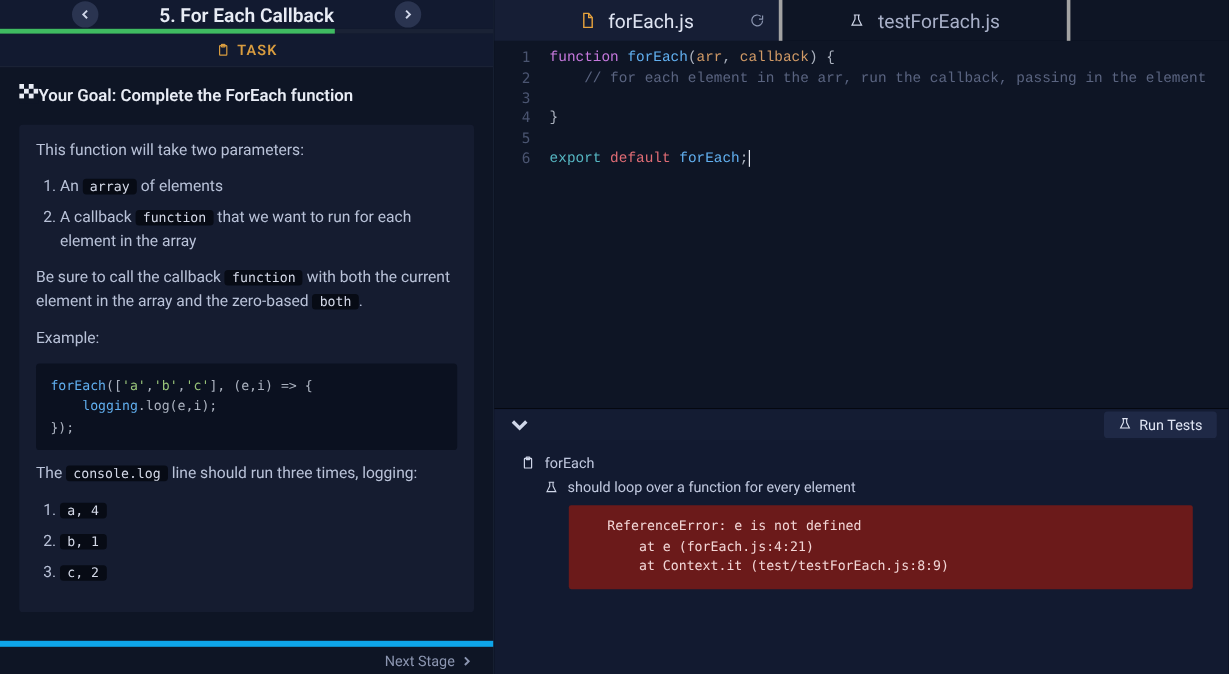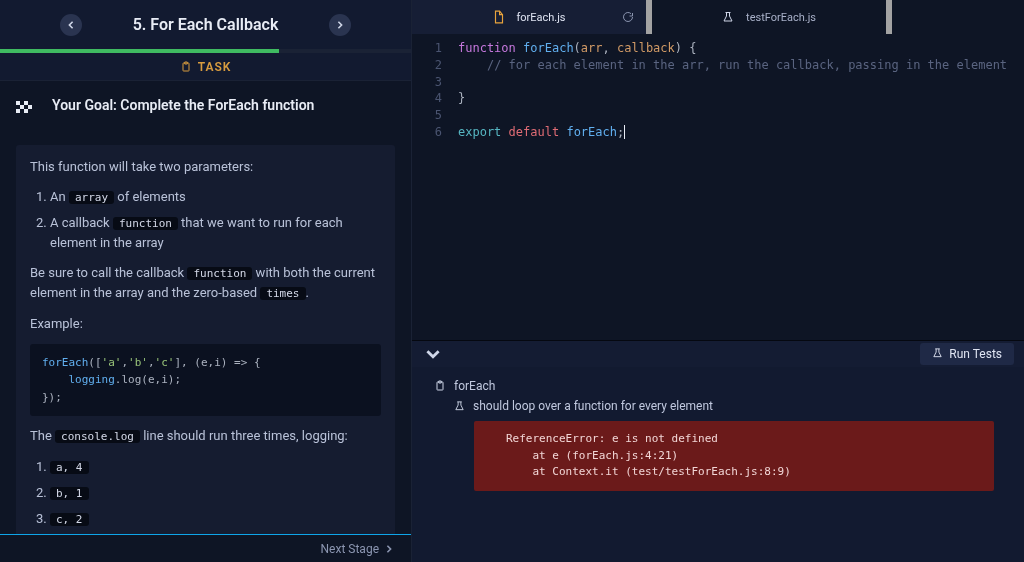--- a/index.html
+++ b/index.html
@@ -21,21 +21,21 @@
     border-right: 1px solid #1a2235;
   }
   .right {
     flex: 1;
     display: flex;
     flex-direction: column;
     background: #0a0f1c;
   }
   
   .lesson-bar {
-    height: 49px;
+    height: 24px;
     display: flex;
     align-items: center;
     justify-content: center;
     position: relative;
     background: #121a30;
   }
   .lesson-title {
     font-size: 16px;
     font-weight: 600;
     color: #e8ecf5;
@@ -81,66 +81,66 @@
   }
   
   .content {
     flex: 1;
     padding: 14px 16px;
     overflow-y: auto;
     font-size: 13px;
     line-height: 1.55;
     color: #b9c2d8;
   }
-  .goal-row { display:flex; align-items:flex-end; gap:20px; margin-bottom:28px; }
+  .goal-row { display:flex; align-items:flex-start; gap:0; margin-bottom:12px; }
   .goal-text { font-weight:600; color:#e8ecf5; font-size:14px; }
   .task-body { background:#151c30; padding:12px 14px; border-radius:3px; }
   .task-body p { margin-bottom:10px; }
   .task-body ol { margin-left: 20px; margin-bottom:10px; }
   .task-body li { margin-bottom:6px; }
   code.inline {
     background:#070b15; color:#d4d9e8; font-family: Consolas, Menlo, monospace;
     font-size:11px; padding:0 6px; border-radius:3px;
   }
   pre.code-block {
     background:#0b1120; color:#cfd6e8; font-family: Consolas, Menlo, monospace;
     font-size:11px; padding:10px 12px; border-radius:3px; margin:10px 0;
     line-height:1.6;
   }
   .next-stage {
     height:28px; display:flex; align-items:center; justify-content:flex-end;
     padding-right:18px; color:#8b95b0; font-size:12px; gap:6px;
-    border-top:1px solid #0ea5e9;
+    border-top:5px solid #0ea5e9;
   }
   
   .editor-tabs {
     height:34px; display:flex; background:#0e1525;
   }
   .editor-tab {
     flex:0 0 240px; display:flex; align-items:center; justify-content:center;
-    gap:10px; font-size:11px; color:#a8b0c8; cursor:pointer;
-    border-right:6px solid #a3a3a3;
+    gap:10px; font-size:16px; color:#a8b0c8; cursor:pointer;
+    border-right:3px solid #a3a3a3;
     position:relative;
   }
   .editor-tab.active { background:#161e35; color:#dfe4f2; }
   .tab-icon { display:inline-flex; width:14px; height:14px; }
   .tab-icon.js { color:#e8a33d; }
   .tab-icon.test { color:#cfd6e8; }
   .tab-dirty {
     position:absolute; right:12px; top:50%; transform:translateY(-50%);
     font-size:11px; color:#8b95b0;
   }
   
   .code-area {
     flex:1; background:#0e1525; display:flex; font-family:Consolas,Menlo,monospace;
     font-size:12px; line-height:1.4; overflow:hidden;
   }
   .gutter { width:40px; text-align:right; padding:6px 10px 0 0; color:#4a5470; }
   .gutter div { height:16.8px; }
-  .code { padding:6px 0 0 6px; white-space:pre; color:#cfd6e8; }
+  .code { padding:6px 0 0 6px; white-space:pre; color:#cfd6e8;font-family:Liberation Mono, monospace; }
   .kw-func { color:#c678dd; }
   .kw-export { color:#56b6c2; }
   .kw-default { color:#e06c75; }
   .fn-name { color:#61afef; }
   .params { color:#d19a66; }
   .comment { color:#5a6480; }
   .punct { color:#abb2bf; }
   .cursor { border-left:1px solid #e8ecf5; }
   
   .test-panel { background:#121a30; display:flex; flex-direction:column; height:222px; border-top:1px solid #050810;}
@@ -224,21 +224,21 @@
         <p>This function will take two parameters:</p>
         <ol>
           <li>
             <span>An </span><code class="inline">array</code><span> of elements</span>
           </li>
           <li>
             <span>A callback </span><code class="inline">function</code><span> that we want to run for each element in the array</span>
           </li>
         </ol>
         <p>
-          <span>Be sure to call the callback </span><code class="inline">function</code><span> with both the current element in the array and the zero-based </span><code class="inline">times</code><span>.</span>
+          <span>Be sure to call the callback </span><code class="inline">function</code><span> with both the current element in the array and the zero-based </span><code class="inline">both</code><span>.</span>
         </p>
         <p>Example:</p>
         <pre class="code-block"><span class="s-fn">forEach</span><span class="s-punc">([</span><span class="s-str">'a'</span><span class="s-punc">,</span><span class="s-str">'b'</span><span class="s-punc">,</span><span class="s-str">'c'</span><span class="s-punc">], (e,i) =&gt; {</span>
     <span class="s-fn">logging</span><span class="s-punc">.log(e,i);</span>
 <span class="s-punc">});</span></pre>
         <p>
           <span>The </span><code class="inline">console.log</code><span> line should run three times, logging:</span>
         </p>
         <ol>
           <li><code class="inline">a, 4</code></li>

